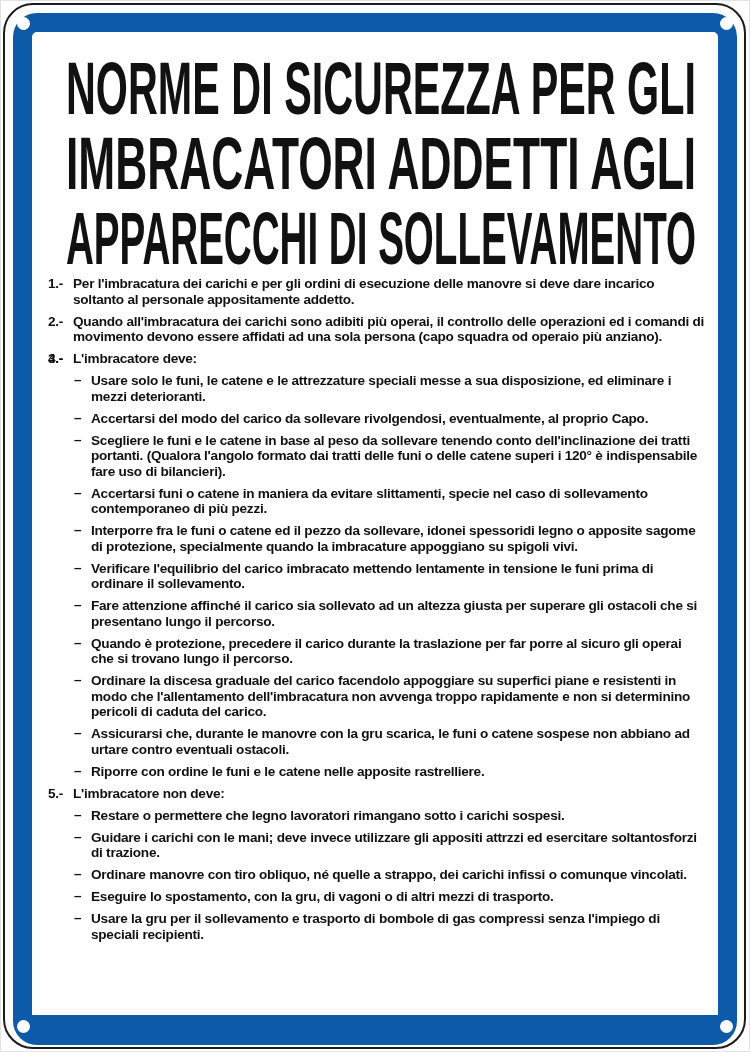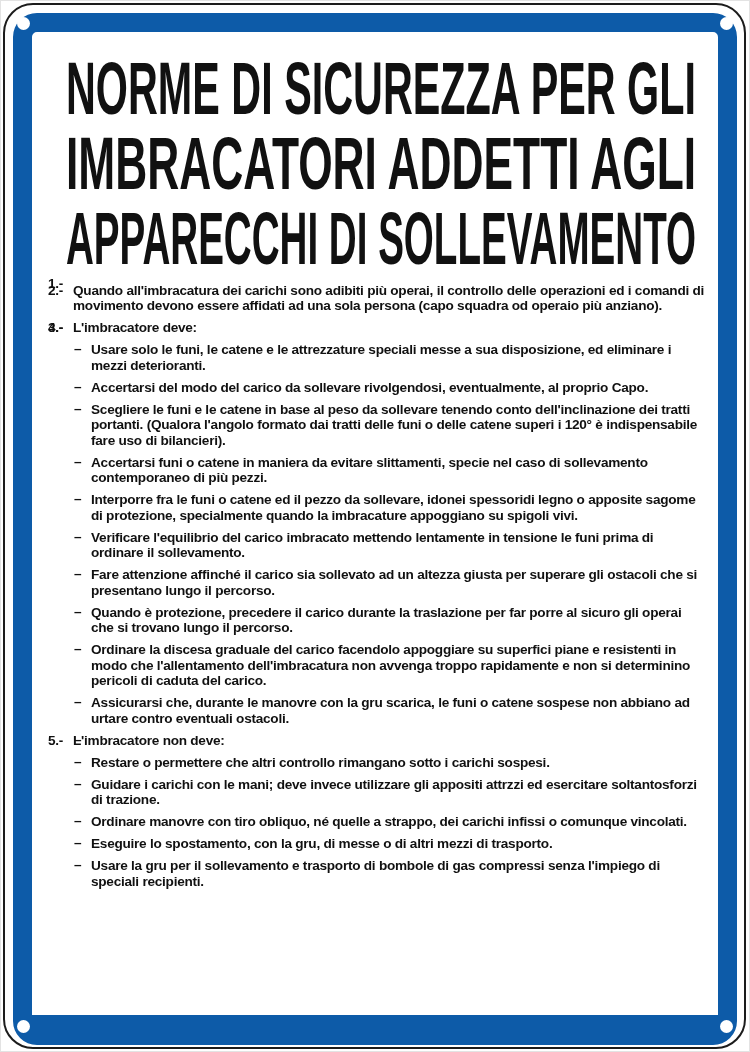--- a/index.html
+++ b/index.html
@@ -67,20 +67,21 @@
 
 <svg class="title-svg" width="640" height="232" viewBox="0 0 640 232">
   <text x="0" y="64" textLength="630" lengthAdjust="spacingAndGlyphs">NORME DI SICUREZZA PER GLI</text>
   <text x="0" y="139" textLength="630" lengthAdjust="spacingAndGlyphs">IMBRACATORI ADDETTI AGLI</text>
   <text x="0" y="214" textLength="630" lengthAdjust="spacingAndGlyphs">APPARECCHI DI SOLLEVAMENTO</text>
 </svg>
 
 <div class="rules">
   <div class="item">
     <span class="num">1.-</span>
+    <span class="txt">Per l'imbracatura dei carichi e per gli ordini di esecuzione delle manovre si deve dare incarico soltanto al personale appositamente addetto.</span>
   </div>
 
   <div class="item">
     <span class="num">2.-</span>
     <span class="txt">Quando all'imbracatura dei carichi sono adibiti più operai, il controllo delle operazioni ed i comandi di movimento devono essere affidati ad una sola persona (capo squadra od operaio più anziano).</span>
   </div>
 
   <div class="item">
     <span class="num">3.-</span>
   </div>
@@ -135,44 +136,45 @@
     <span class="txt">Ordinare la discesa graduale del carico facendolo appoggiare su superfici piane e resistenti in modo che l'allentamento dell'imbracatura non avvenga troppo rapidamente e non si determinino pericoli di caduta del carico.</span>
   </div>
 
   <div class="sub">
     <span class="dash">–</span>
     <span class="txt">Assicurarsi che, durante le manovre con la gru scarica, le funi o catene sospese non abbiano ad urtare contro eventuali ostacoli.</span>
   </div>
 
   <div class="sub">
     <span class="dash">–</span>
+    <span class="txt">Riporre con ordine le funi e le catene nelle apposite rastrelliere.</span>
   </div>
 
   <div class="item">
     <span class="num">5.-</span>
     <span class="txt">L'imbracatore non deve:</span>
   </div>
 
   <div class="sub">
     <span class="dash">–</span>
-    <span class="txt">Restare o permettere che altri controllo rimangano sotto i carichi sospesi.</span>
+    <span class="txt">Restare o permettere che legno lavoratori rimangano sotto i carichi sospesi.</span>
   </div>
 
   <div class="sub">
     <span class="dash">–</span>
     <span class="txt">Guidare i carichi con le mani; deve invece utilizzare gli appositi attrzzi ed esercitare soltantosforzi di trazione.</span>
   </div>
 
   <div class="sub">
     <span class="dash">–</span>
     <span class="txt">Ordinare manovre con tiro obliquo, né quelle a strappo, dei carichi infissi o comunque vincolati.</span>
   </div>
 
   <div class="sub">
     <span class="dash">–</span>
-    <span class="txt">Eseguire lo spostamento, con la gru, di messe o di altri mezzi di trasporto.</span>
+    <span class="txt">Eseguire lo spostamento, con la gru, di vagoni o di altri mezzi di trasporto.</span>
   </div>
 
   <div class="sub">
     <span class="dash">–</span>
     <span class="txt">Usare la gru per il sollevamento e trasporto di bombole di gas compressi senza l'impiego di speciali recipienti.</span>
   </div>
 </div>
 
 </body></html>

